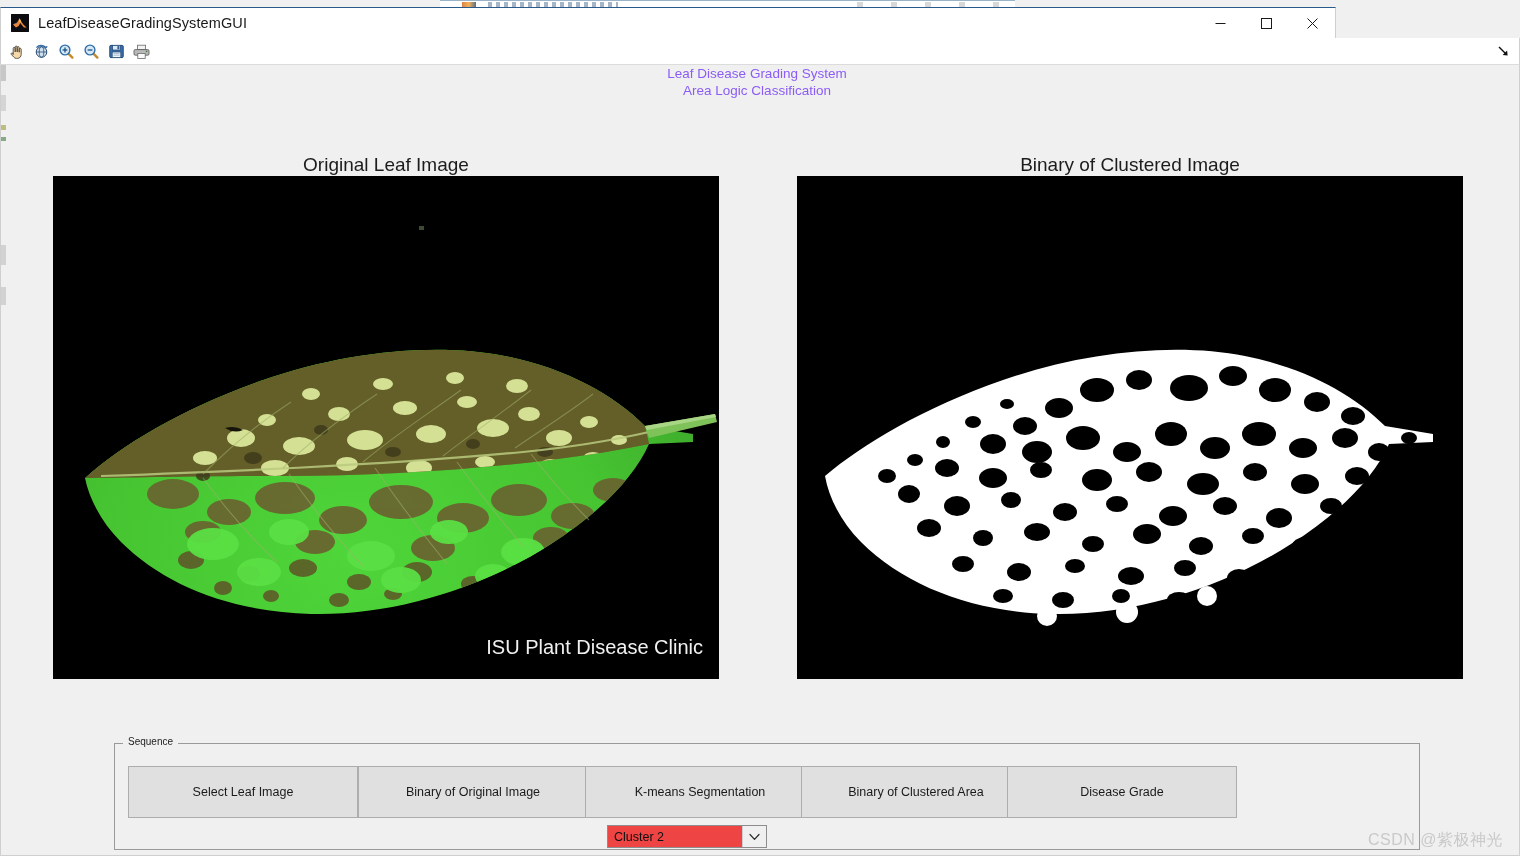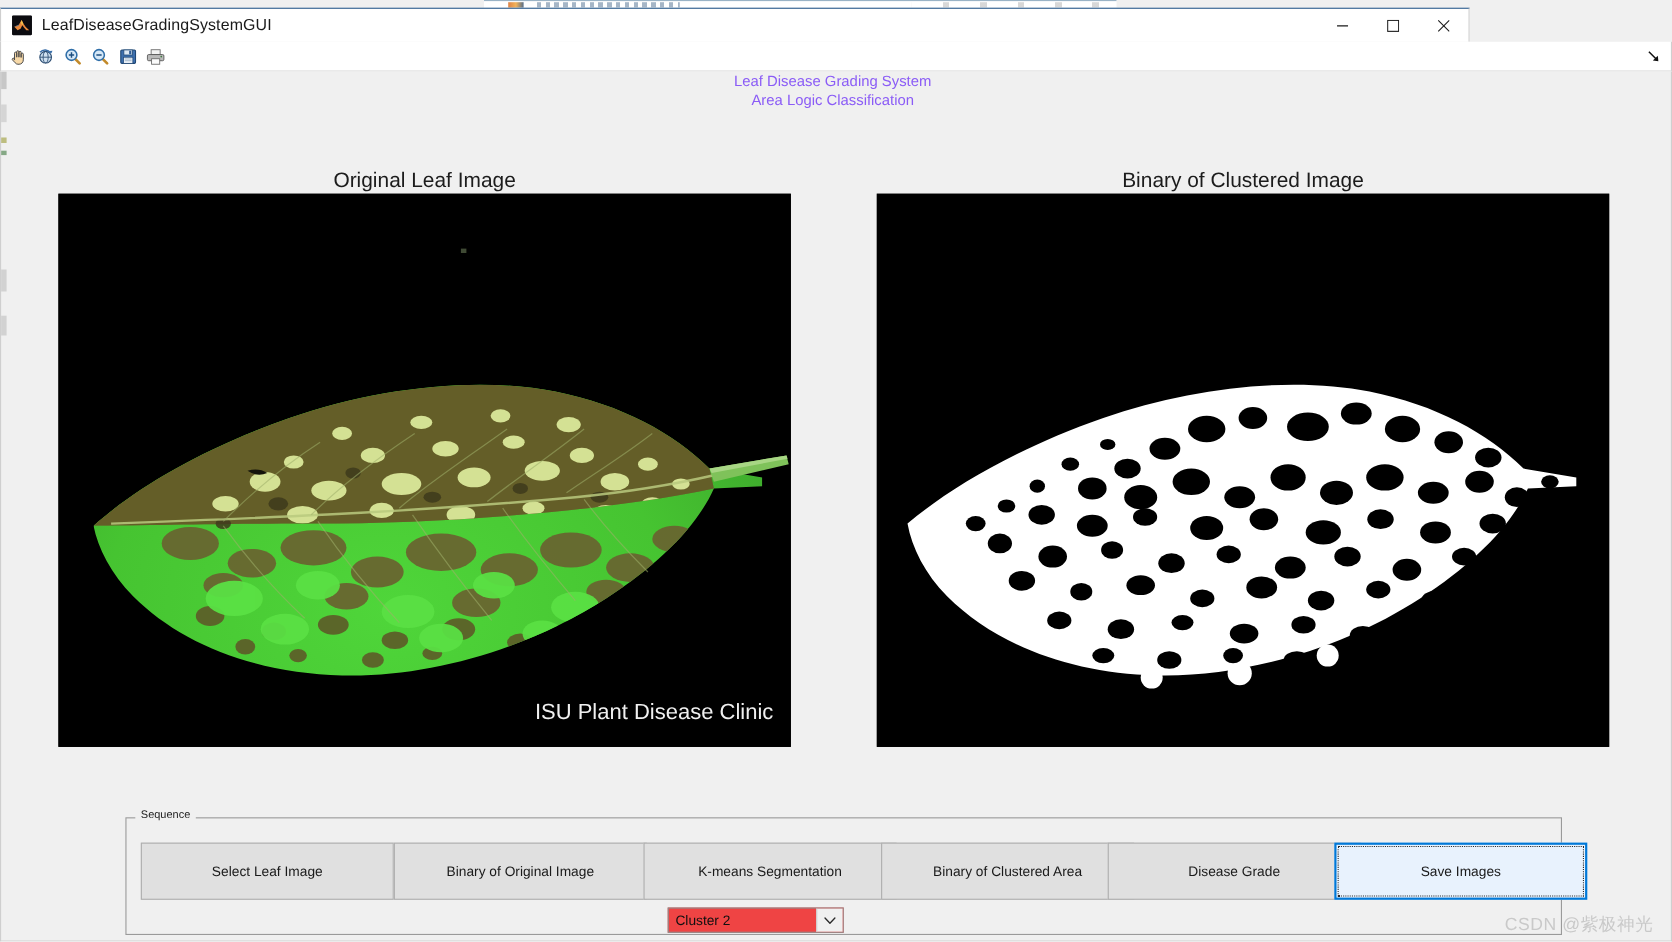--- a/index.html
+++ b/index.html
@@ -550,24 +550,20 @@
         </div>
         <div class="seq-btn" style="left:470px;">
           <span>K-means Segmentation</span>
         </div>
         <div class="seq-btn" style="left:686px;">
           <span>Binary of Clustered Area</span>
         </div>
         <div class="seq-btn" style="left:892px;">
           <span>Disease Grade</span>
         </div>
-        <div class="seq-btn focused" style="left:1098px;">
-          <span class="focus-ring"></span>
-          <span>Save Images</span>
-        </div>
 
         <div class="cluster-select">
           <span class="cs-val">Cluster 2</span>
           <span class="cs-arrow">
             <svg width="11" height="8" viewBox="0 0 11 8">
               <path d="M1 1.5 L5.5 6.3 L10 1.5" fill="none" stroke="#2a2a2a" stroke-width="1.2" stroke-linecap="round" stroke-linejoin="round"></path>
             </svg>
           </span>
         </div>
       </div>

